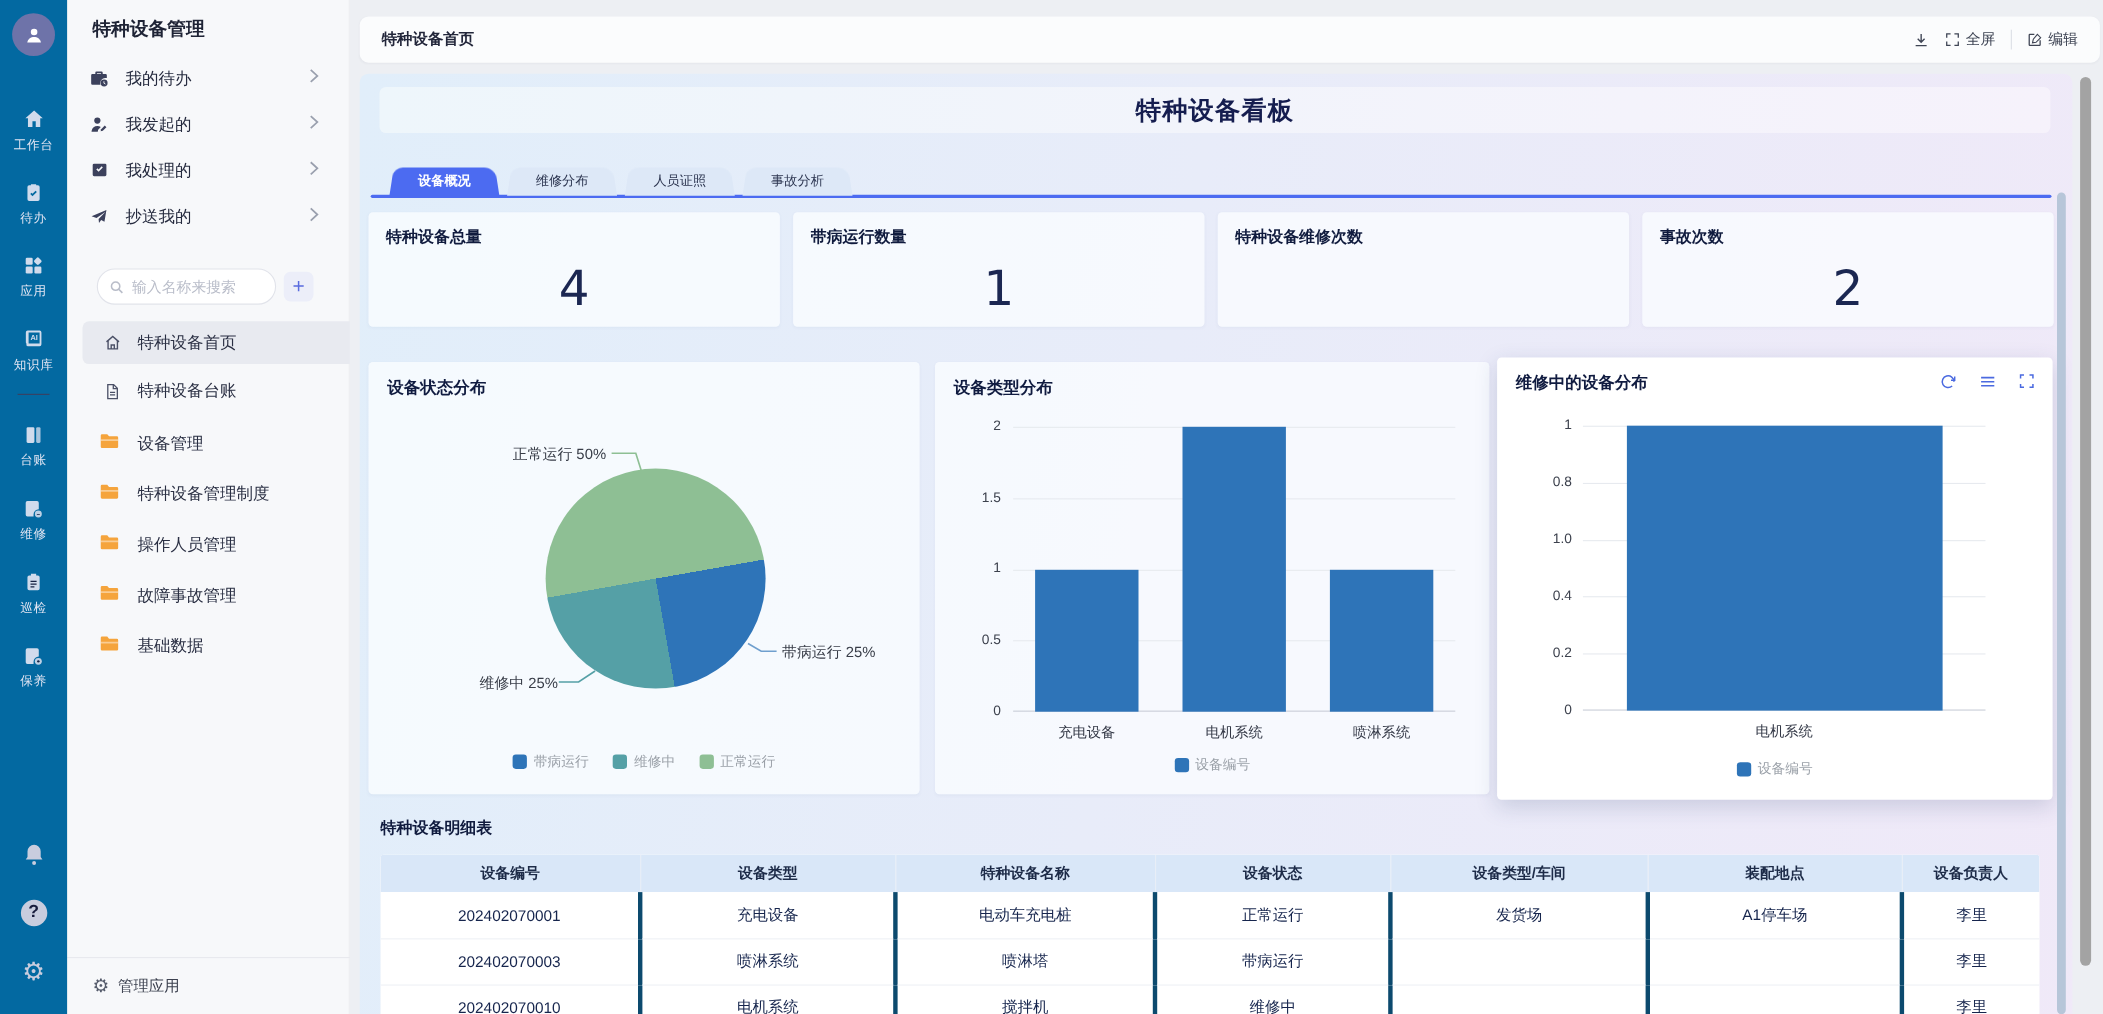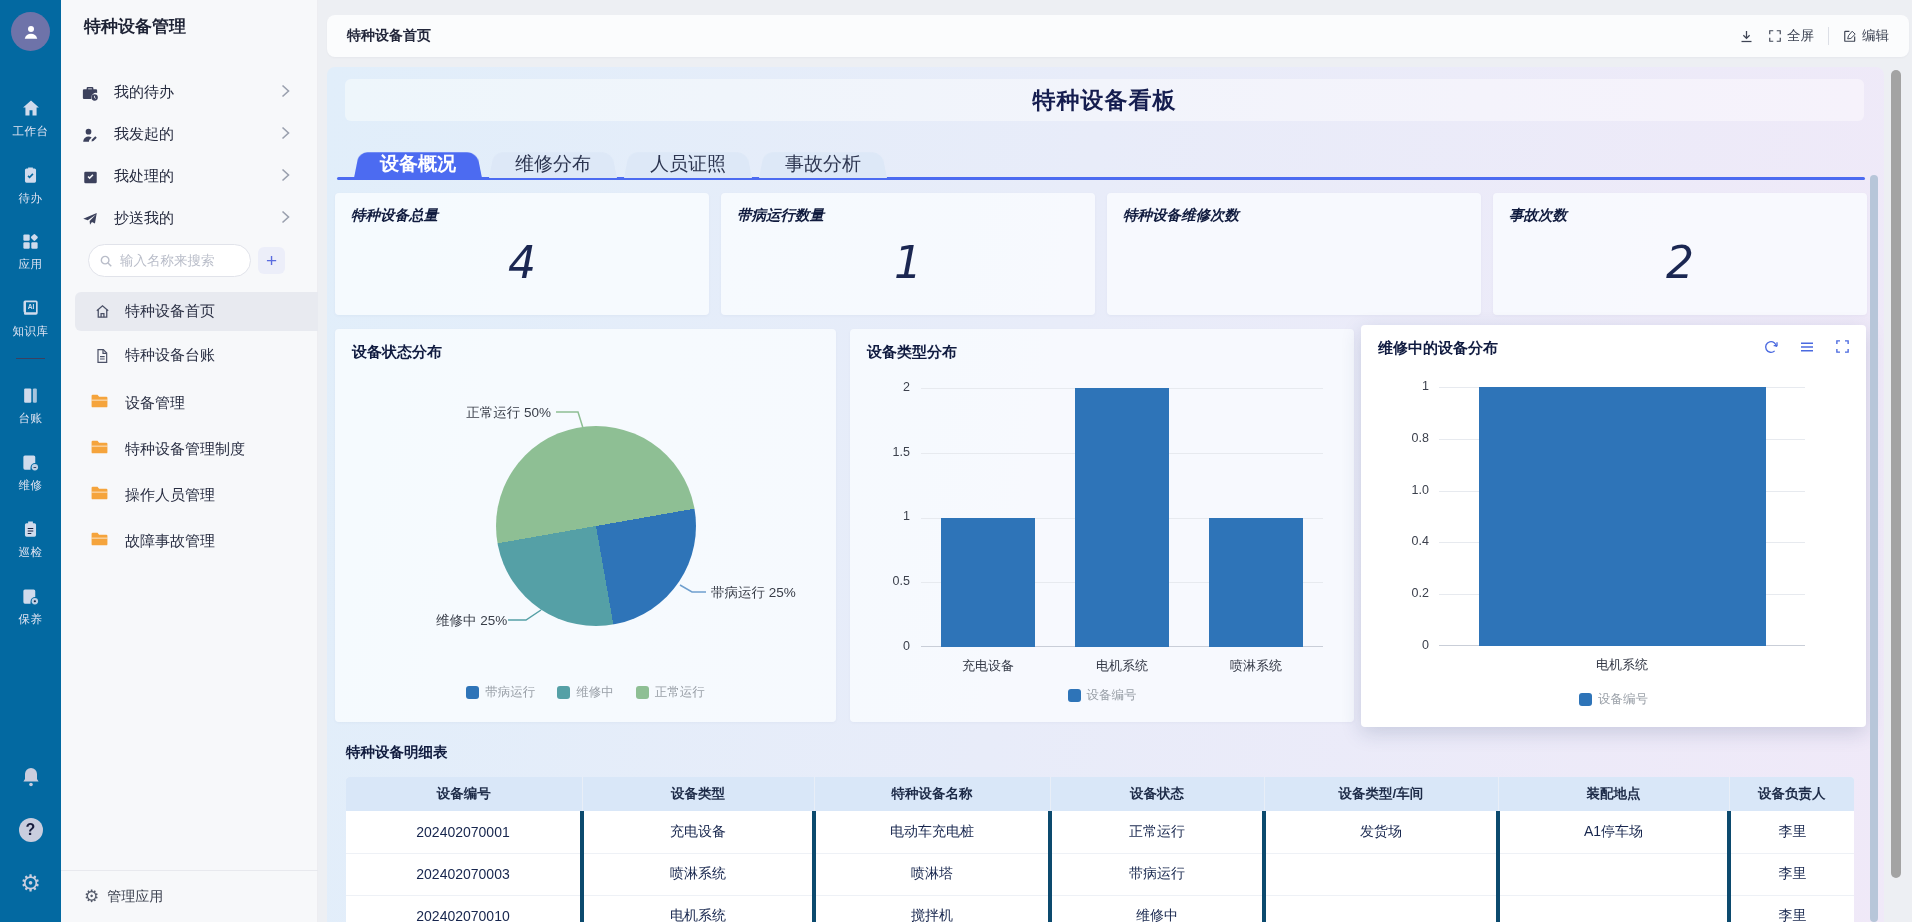--- a/index.html
+++ b/index.html
@@ -14,21 +14,21 @@
   .rail-item .lbl { font-size:11.5px; letter-spacing:0.5px; }
   .rail-item svg { opacity:.92; }
   .rail-divider { position:absolute; left:16px; width:29px; border-top:1px solid #3b4060; }
   .rail-bottom { position:absolute; left:0; width:61px; display:flex; justify-content:center; }
   .help-circle { width:24px; height:24px; border-radius:50%; background:#c9cdde; color:#181c3c; font-weight:bold; font-size:16px; display:flex; align-items:center; justify-content:center; }
   .gear-glyph { color:#c9cdde; font-size:23px; line-height:1; }
 
   
   .sidebar { position:absolute; left:61px; top:0; width:257px; height:922px; background:#f7f8fa; z-index:20; border-right:1px solid #ededf1; }
   .sb-title { position:absolute; left:23px; top:15px; font-size:17px; font-weight:bold; color:#1e2335; }
-  .sb-menu-item { position:absolute; left:10px; width:237px; height:40px; display:flex; align-items:flex-end; cursor:pointer; color:#262b3f; }
+  .sb-menu-item { position:absolute; left:10px; width:237px; height:40px; display:flex; align-items:flex-start; cursor:pointer; color:#262b3f; }
   .sb-menu-item .mi-icon { width:20px; margin-left:9px; display:flex; justify-content:center; }
   .sb-menu-item .mi-label { margin-left:14px; font-size:15px; }
   .sb-menu-item .mi-chevron { margin-left:auto; margin-right:18px; color:#9aa0ae; }
   .sb-search { position:absolute; left:27px; top:244px; width:163px; height:33px; background:#fff; border:1px solid #e1e3ea; border-radius:17px; display:flex; align-items:center; padding:0 10px; }
   .sb-search input { border:none; outline:none; width:118px; font-size:13.5px; color:#000000; background:transparent; margin-left:7px; font-family:inherit; }
   .sb-search input::placeholder { color:#b9bdc9; }
   .sb-plus { position:absolute; left:197px; top:247px; width:27px; height:27px; border-radius:6px; background:#eceef9; color:#5a6cdf; font-size:19px; display:flex; align-items:center; justify-content:center; cursor:pointer; }
   .sb-nav-item { position:absolute; left:14px; width:243px; height:39px; display:flex; align-items:center; cursor:pointer; color:#2a2f43; border-radius:6px 0 0 6px; }
   .sb-nav-item.active { background:#e8eaf0; }
   .sb-nav-item .ni-icon { width:20px; margin-left:17px; display:flex; justify-content:center; }
@@ -49,29 +49,29 @@
   .tb-sep { width:1px; height:18px; background:#dcdfe6; }
 
   
   .dash { position:absolute; left:9px; top:67px; width:1557px; height:1000px; border-radius:8px;
           background:linear-gradient(100deg,#e1eefa 0%,#e8ecf9 45%,#f0e9f8 100%); overflow:hidden; }
   .banner { position:absolute; left:18px; top:12px; width:1519px; height:42px; border-radius:6px;
             background:linear-gradient(90deg,#eef6fb,#f6f2fb); display:flex; align-items:center; justify-content:center;text-align:center; }
   .banner h1 { font-size:23px; font-weight:bold; color:#151d4f; letter-spacing:1px; }
 
   .tabs { position:absolute; left:27px; top:83px; display:flex; gap:7px; }
-  .tab { position:relative; height:28px; padding:0 26px; display:flex; align-items:center; cursor:pointer; font-size:19px; color:#2c3550; z-index:1; }
+  .tab { position:relative; height:28px; padding:0 26px; display:flex; align-items:center; cursor:pointer; font-size:12px; color:#2c3550; z-index:1; }
   .tab::before { content:""; position:absolute; inset:0; border-radius:9px 11px 0 0; background:#dde8f7; z-index:-1;
                  transform:perspective(9px) rotateX(1.6deg); transform-origin:bottom; }
   .tab.active { color:#fff; font-weight:bold; }
   .tab.active::before { background:#4c6bf1; }
   .tab-underline { position:absolute; left:10px; top:110px; width:1528px; height:3px; background:#4c6bf1; border-radius:2px; }
 
   
-  .stat-card { position:absolute; top:126px; height:122px; width:374px; background:rgba(250,252,255,.8); border-radius:4px; box-shadow:0 1px 3px rgba(70,90,140,.05);font-style:italic; }
+  .stat-card { position:absolute; top:126px; height:104px; width:374px; background:rgba(250,252,255,.8); border-radius:4px; box-shadow:0 1px 3px rgba(70,90,140,.05); }
   .stat-label { position:absolute; left:16px; top:13px; font-size:14.5px; font-weight:bold; color:#101b3e; }
   .stat-value { position:absolute; left:0; top:44px; width:100%; text-align:center; font-size:44px; color:#1b2752; font-family:"DejaVu Sans","Liberation Sans",sans-serif; }
 
   
   .chart-card { position:absolute; top:262px; height:393px; background:rgba(250,252,255,.8); border-radius:4px; box-shadow:0 1px 3px rgba(70,90,140,.05); }
   .chart-card.elevated { top:258px; height:402px; background:#ffffff; box-shadow:0 6px 20px rgba(40,60,110,.18); z-index:5; }
   .chart-title { position:absolute; left:17px; top:14px; font-size:15px; font-weight:bold; color:#101b40;font-family:Liberation Serif, serif; }
   .chart-tools { position:absolute; right:16px; top:14px; display:flex; gap:20px; color:#4b6ae0; }
   .chart-tools .tool { cursor:pointer; display:flex; }
 
@@ -301,20 +301,27 @@
             <path d="M2 8h20v2H2z" fill="#ffffff" opacity=".45"></path>
           </svg></span>
       <span class="fo-label">操作人员管理</span>
     </div>
     <div class="sb-folder" style="top:522px">
       <span class="fo-icon"><svg width="19" height="16" viewBox="0 0 24 20" fill="#f5a43c">
             <path d="M2 3.5A1.5 1.5 0 013.5 2h6l2 2.5h9A1.5 1.5 0 0122 6v10.5a1.5 1.5 0 01-1.5 1.5h-17A1.5 1.5 0 012 16.5z"></path>
             <path d="M2 8h20v2H2z" fill="#ffffff" opacity=".45"></path>
           </svg></span>
       <span class="fo-label">故障事故管理</span>
+    </div>
+    <div class="sb-folder" style="top:568px">
+      <span class="fo-icon"><svg width="19" height="16" viewBox="0 0 24 20" fill="#f5a43c">
+            <path d="M2 3.5A1.5 1.5 0 013.5 2h6l2 2.5h9A1.5 1.5 0 0122 6v10.5a1.5 1.5 0 01-1.5 1.5h-17A1.5 1.5 0 012 16.5z"></path>
+            <path d="M2 8h20v2H2z" fill="#ffffff" opacity=".45"></path>
+          </svg></span>
+      <span class="fo-label">基础数据</span>
     </div>
 
     <div class="sb-footer">
       <span class="ft-gear">⚙</span>
       <span class="ft-label">管理应用</span>
     </div>
   </aside>
 
   <main class="main">
 

